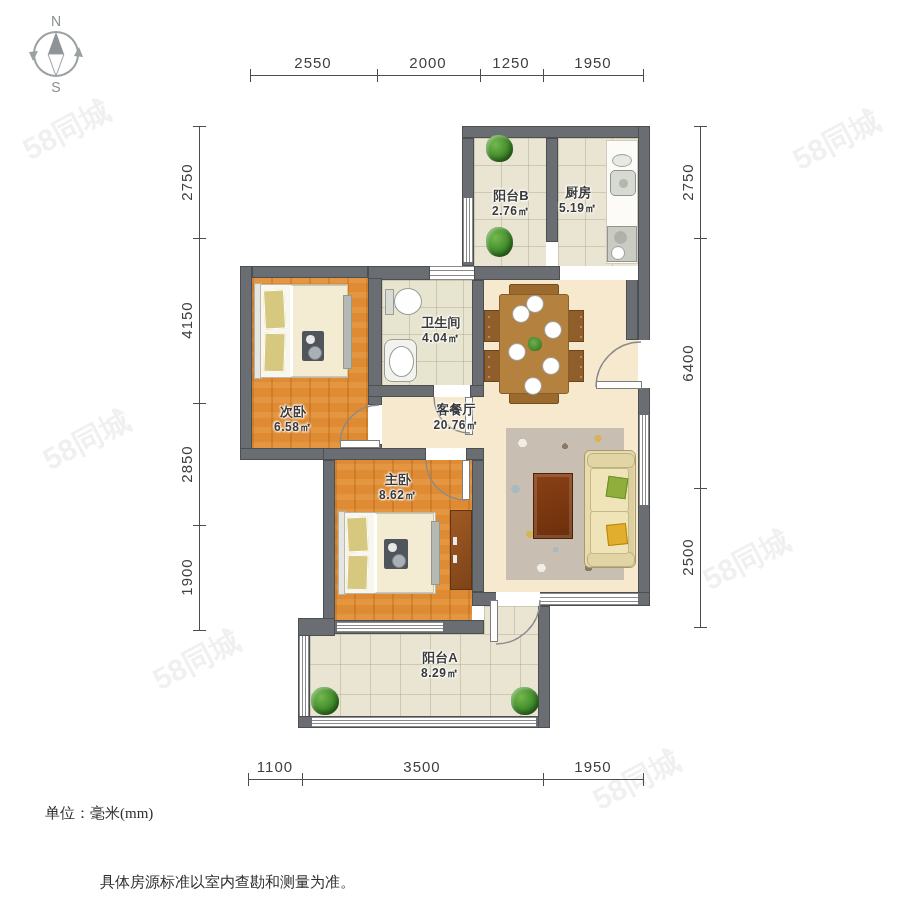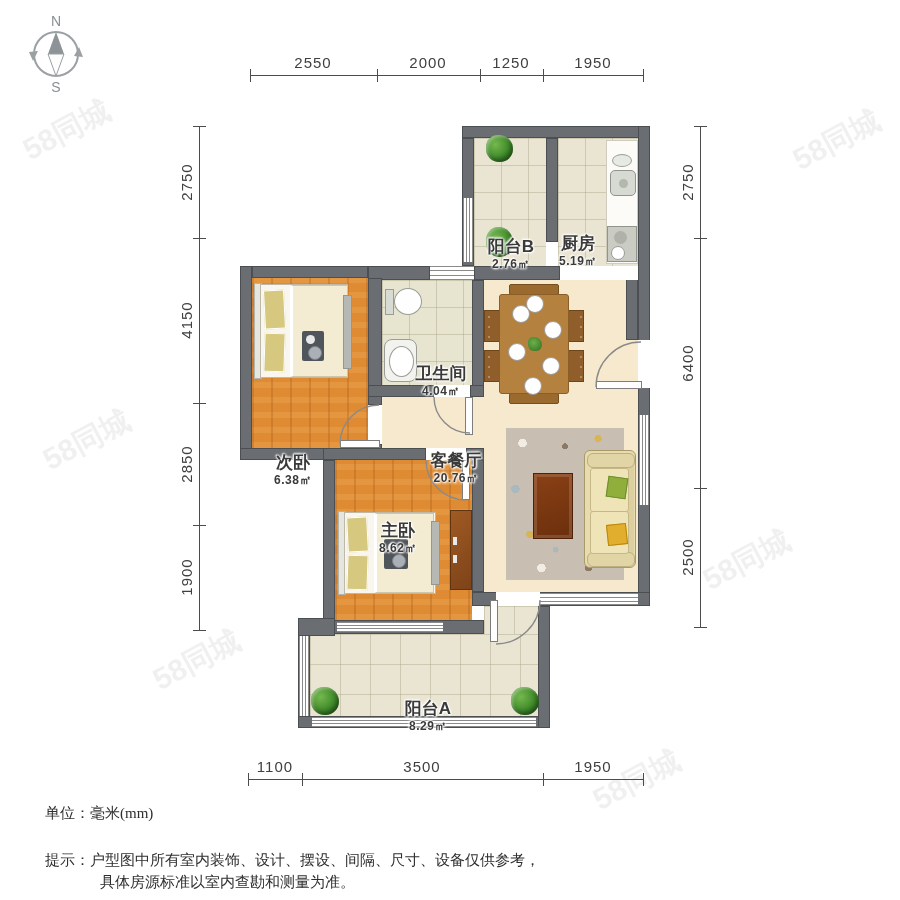--- a/index.html
+++ b/index.html
@@ -15,21 +15,21 @@
         background-image:linear-gradient(rgba(172,165,136,.45) 1px,transparent 1px),
                          linear-gradient(90deg,rgba(172,165,136,.45) 1px,transparent 1px);
         background-size:27px 27px;}
   .wood{position:absolute;background-color:#df8b33;
         background-image:repeating-linear-gradient(90deg,rgba(140,70,10,.22) 0 2px,transparent 2px 19px),
                          repeating-linear-gradient(0deg,rgba(255,205,130,.16) 0 6px,transparent 6px 15px);}
   .cream{position:absolute;background:#f7e9cd;}
   .room-label{position:absolute;transform:translateX(-50%);text-align:center;color:#3a3a3a;
         font-weight:bold;line-height:1.25;white-space:nowrap;
         text-shadow:0 0 2px #fff,0 0 3px #fff,1px 1px 2px #fff,-1px -1px 2px #fff;}
-  .room-label .rname{display:block;font-size:17px;margin-top:48px;}
+  .room-label .rname{display:block;font-size:13px;}
   .room-label .rarea{display:block;font-size:12px;letter-spacing:.5px;}
   .dimline{position:absolute;background:#4c4c4c;}
   .dimlab{position:absolute;color:#404040;font-size:15px;letter-spacing:1px;
         transform:translate(-50%,-50%);white-space:nowrap;}
   .dimlab.rot{transform:translate(-50%,-50%) rotate(-90deg);}
   .wm{position:absolute;color:rgba(110,110,110,.10);font-size:30px;font-weight:bold;
         transform:rotate(-28deg);white-space:nowrap;pointer-events:none;}
   .footer{position:absolute;color:#2e2e2e;font-size:15px;
         font-family:"Liberation Serif",serif;white-space:nowrap;}
   .plant{position:absolute;border-radius:46% 54% 50% 50%;
@@ -235,31 +235,31 @@
   <div class="room-label" style="left:578px;top:185px">
     <span class="rname">厨房</span>
     <span class="rarea">5.19㎡</span>
   </div>
   <div class="room-label" style="left:441px;top:315px">
     <span class="rname">卫生间</span>
     <span class="rarea">4.04㎡</span>
   </div>
   <div class="room-label" style="left:293px;top:404px">
     <span class="rname">次卧</span>
-    <span class="rarea">6.38㎡</span>
+    <span class="rarea">6.58㎡</span>
   </div>
   <div class="room-label" style="left:456px;top:402px">
     <span class="rname">客餐厅</span>
     <span class="rarea">20.76㎡</span>
   </div>
   <div class="room-label" style="left:398px;top:472px">
     <span class="rname">主卧</span>
     <span class="rarea">8.62㎡</span>
   </div>
-  <div class="room-label" style="left:428px;top:650px">
+  <div class="room-label" style="left:440px;top:650px">
     <span class="rname">阳台A</span>
     <span class="rarea">8.29㎡</span>
   </div>
 
   <div class="dimline" style="left:250px;top:75px;width:393px;height:1px"></div>
   <div class="dimline" style="left:250px;top:69px;width:1px;height:13px"></div>
   <div class="dimline" style="left:377px;top:69px;width:1px;height:13px"></div>
   <div class="dimline" style="left:480px;top:69px;width:1px;height:13px"></div>
   <div class="dimline" style="left:543px;top:69px;width:1px;height:13px"></div>
   <div class="dimline" style="left:643px;top:69px;width:1px;height:13px"></div>
@@ -291,18 +291,15 @@
   <div class="dimline" style="left:700px;top:126px;width:1px;height:501px"></div>
   <div class="dimline" style="left:694px;top:126px;width:13px;height:1px"></div>
   <div class="dimline" style="left:694px;top:238px;width:13px;height:1px"></div>
   <div class="dimline" style="left:694px;top:488px;width:13px;height:1px"></div>
   <div class="dimline" style="left:694px;top:627px;width:13px;height:1px"></div>
   <div class="dimlab rot" style="left:687px;top:182px">2750</div>
   <div class="dimlab rot" style="left:687px;top:363px">6400</div>
   <div class="dimlab rot" style="left:687px;top:557px">2500</div>
 
   <div class="footer" style="left:45px;top:804px">单位：毫米(mm)</div>
-  <div class="footer" style="left:45px;top:851px">
-    <span>提示：</span><span>户型图中所有室内装饰、设计、摆设、间隔、尺寸、设备仅供参考，</span>
-  </div>
   <div class="footer" style="left:100px;top:873px">具体房源标准以室内查勘和测量为准。</div>
 
 </div>
 
 </body></html>

